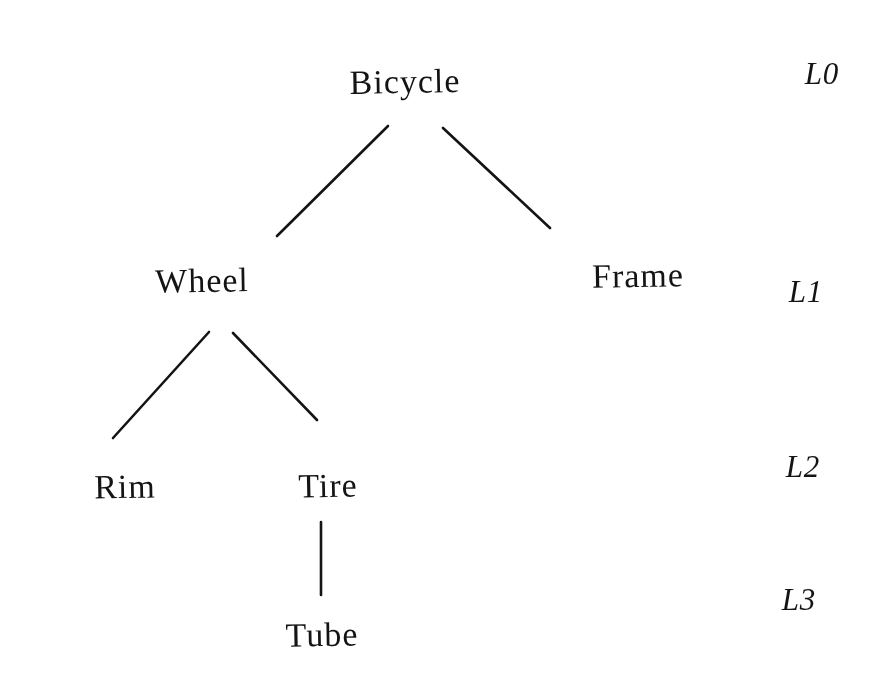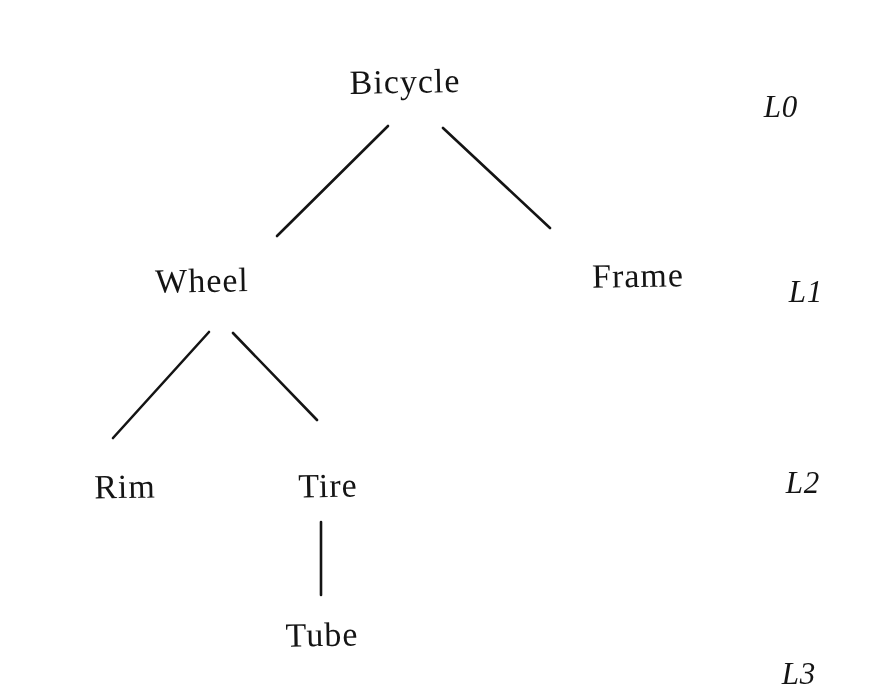--- a/index.html
+++ b/index.html
@@ -59,18 +59,18 @@
     <line x1="321" y1="522" x2="321" y2="595"></line>
   </svg>
 
   <div class="node" style="left:405px; top:82px;">Bicycle</div>
   <div class="node" style="left:202px; top:281px;">Wheel</div>
   <div class="node" style="left:638px; top:276px;">Frame</div>
   <div class="node" style="left:125px; top:487px;">Rim</div>
   <div class="node" style="left:328px; top:486px;">Tire</div>
   <div class="node" style="left:322px; top:635px;">Tube</div>
 
-  <div class="level-label" style="left:781px; top:73px;margin-top:33px;">L0</div>
+  <div class="level-label" style="left:822px; top:73px;">L0</div>
   <div class="level-label" style="left:806px; top:291px;">L1</div>
-  <div class="level-label" style="left:803px; top:466px;margin-top:16px;">L2</div>
-  <div class="level-label" style="left:799px; top:673px;">L3</div>
+  <div class="level-label" style="left:803px; top:466px;">L2</div>
+  <div class="level-label" style="left:799px; top:599px;">L3</div>
 
 </div>
 
 </body></html>

